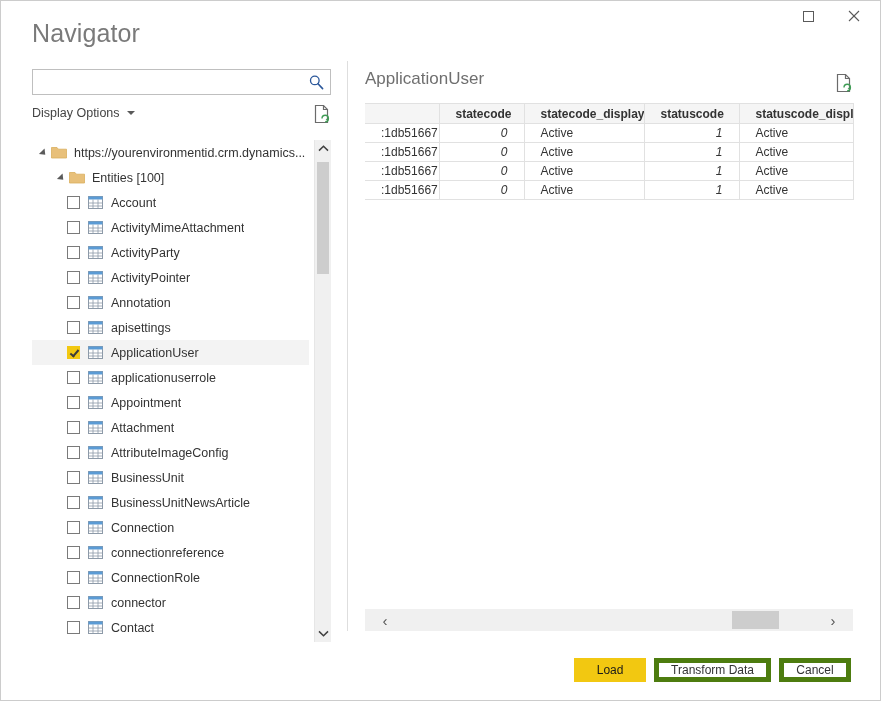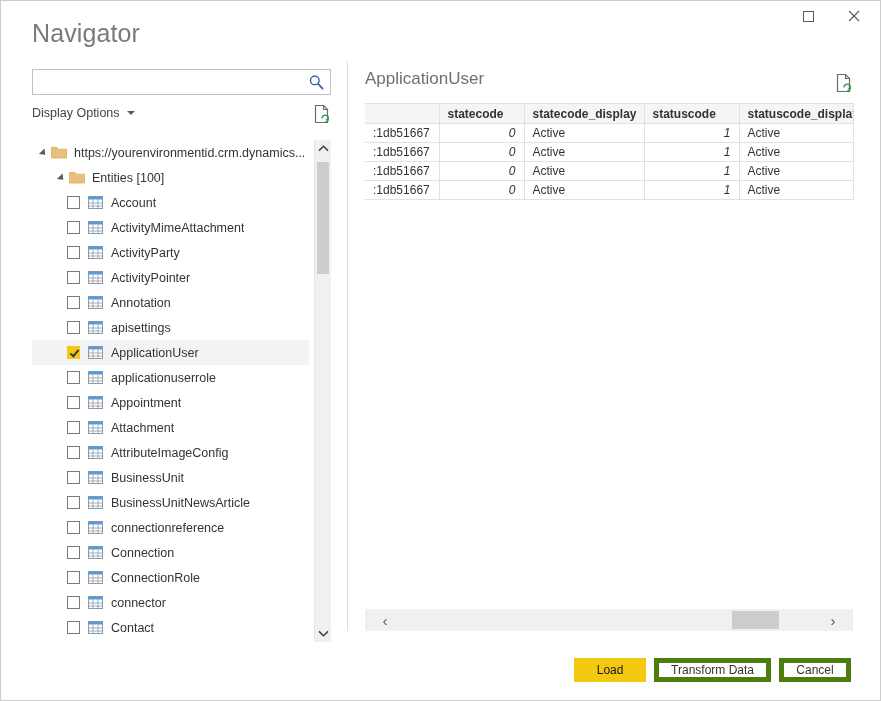--- a/index.html
+++ b/index.html
@@ -260,21 +260,21 @@
 
   table.preview {
     border-collapse: collapse;
     width: 488px;
     table-layout: fixed;
     font-size: 12px;
   }
   table.preview th,
   table.preview td {
     border: 1px solid #e1e1e1;
-    padding: 2px 8px;
+    padding: 2px 16px;
     height: 19px;
     box-sizing: border-box;
     white-space: nowrap;
     overflow: hidden;
     font-weight: normal;
   }
   table.preview thead th {
     background: #f5f5f5;
     font-weight: bold;
     color: #333;
@@ -599,34 +599,34 @@
       <div class="tree-row tree-indent-2">
         <span class="chk"></span>
         <svg class="tbl-icon" viewBox="0 0 15 13">
           <rect x="0.5" y="0.5" width="14" height="12" fill="#ffffff" stroke="#8d9aa8" stroke-width="1"></rect>
           <rect x="0.5" y="0.5" width="14" height="3" fill="#5b9bd5"></rect>
           <line x1="5" y1="3.5" x2="5" y2="12.5" stroke="#8d9aa8" stroke-width="0.8"></line>
           <line x1="10" y1="3.5" x2="10" y2="12.5" stroke="#8d9aa8" stroke-width="0.8"></line>
           <line x1="0.5" y1="7" x2="14.5" y2="7" stroke="#8d9aa8" stroke-width="0.8"></line>
           <line x1="0.5" y1="10" x2="14.5" y2="10" stroke="#8d9aa8" stroke-width="0.8"></line>
         </svg>
+        <span class="node-label">Connection</span>
+      </div>
+
+      <div class="tree-row tree-indent-2">
+        <span class="chk"></span>
+        <svg class="tbl-icon" viewBox="0 0 15 13">
+          <rect x="0.5" y="0.5" width="14" height="12" fill="#ffffff" stroke="#8d9aa8" stroke-width="1"></rect>
+          <rect x="0.5" y="0.5" width="14" height="3" fill="#5b9bd5"></rect>
+          <line x1="5" y1="3.5" x2="5" y2="12.5" stroke="#8d9aa8" stroke-width="0.8"></line>
+          <line x1="10" y1="3.5" x2="10" y2="12.5" stroke="#8d9aa8" stroke-width="0.8"></line>
+          <line x1="0.5" y1="7" x2="14.5" y2="7" stroke="#8d9aa8" stroke-width="0.8"></line>
+          <line x1="0.5" y1="10" x2="14.5" y2="10" stroke="#8d9aa8" stroke-width="0.8"></line>
+        </svg>
         <span class="node-label">connectionreference</span>
-      </div>
-
-      <div class="tree-row tree-indent-2">
-        <span class="chk"></span>
-        <svg class="tbl-icon" viewBox="0 0 15 13">
-          <rect x="0.5" y="0.5" width="14" height="12" fill="#ffffff" stroke="#8d9aa8" stroke-width="1"></rect>
-          <rect x="0.5" y="0.5" width="14" height="3" fill="#5b9bd5"></rect>
-          <line x1="5" y1="3.5" x2="5" y2="12.5" stroke="#8d9aa8" stroke-width="0.8"></line>
-          <line x1="10" y1="3.5" x2="10" y2="12.5" stroke="#8d9aa8" stroke-width="0.8"></line>
-          <line x1="0.5" y1="7" x2="14.5" y2="7" stroke="#8d9aa8" stroke-width="0.8"></line>
-          <line x1="0.5" y1="10" x2="14.5" y2="10" stroke="#8d9aa8" stroke-width="0.8"></line>
-        </svg>
-        <span class="node-label">Connection</span>
       </div>
 
       <div class="tree-row tree-indent-2">
         <span class="chk"></span>
         <svg class="tbl-icon" viewBox="0 0 15 13">
           <rect x="0.5" y="0.5" width="14" height="12" fill="#ffffff" stroke="#8d9aa8" stroke-width="1"></rect>
           <rect x="0.5" y="0.5" width="14" height="3" fill="#5b9bd5"></rect>
           <line x1="5" y1="3.5" x2="5" y2="12.5" stroke="#8d9aa8" stroke-width="0.8"></line>
           <line x1="10" y1="3.5" x2="10" y2="12.5" stroke="#8d9aa8" stroke-width="0.8"></line>
           <line x1="0.5" y1="7" x2="14.5" y2="7" stroke="#8d9aa8" stroke-width="0.8"></line>

